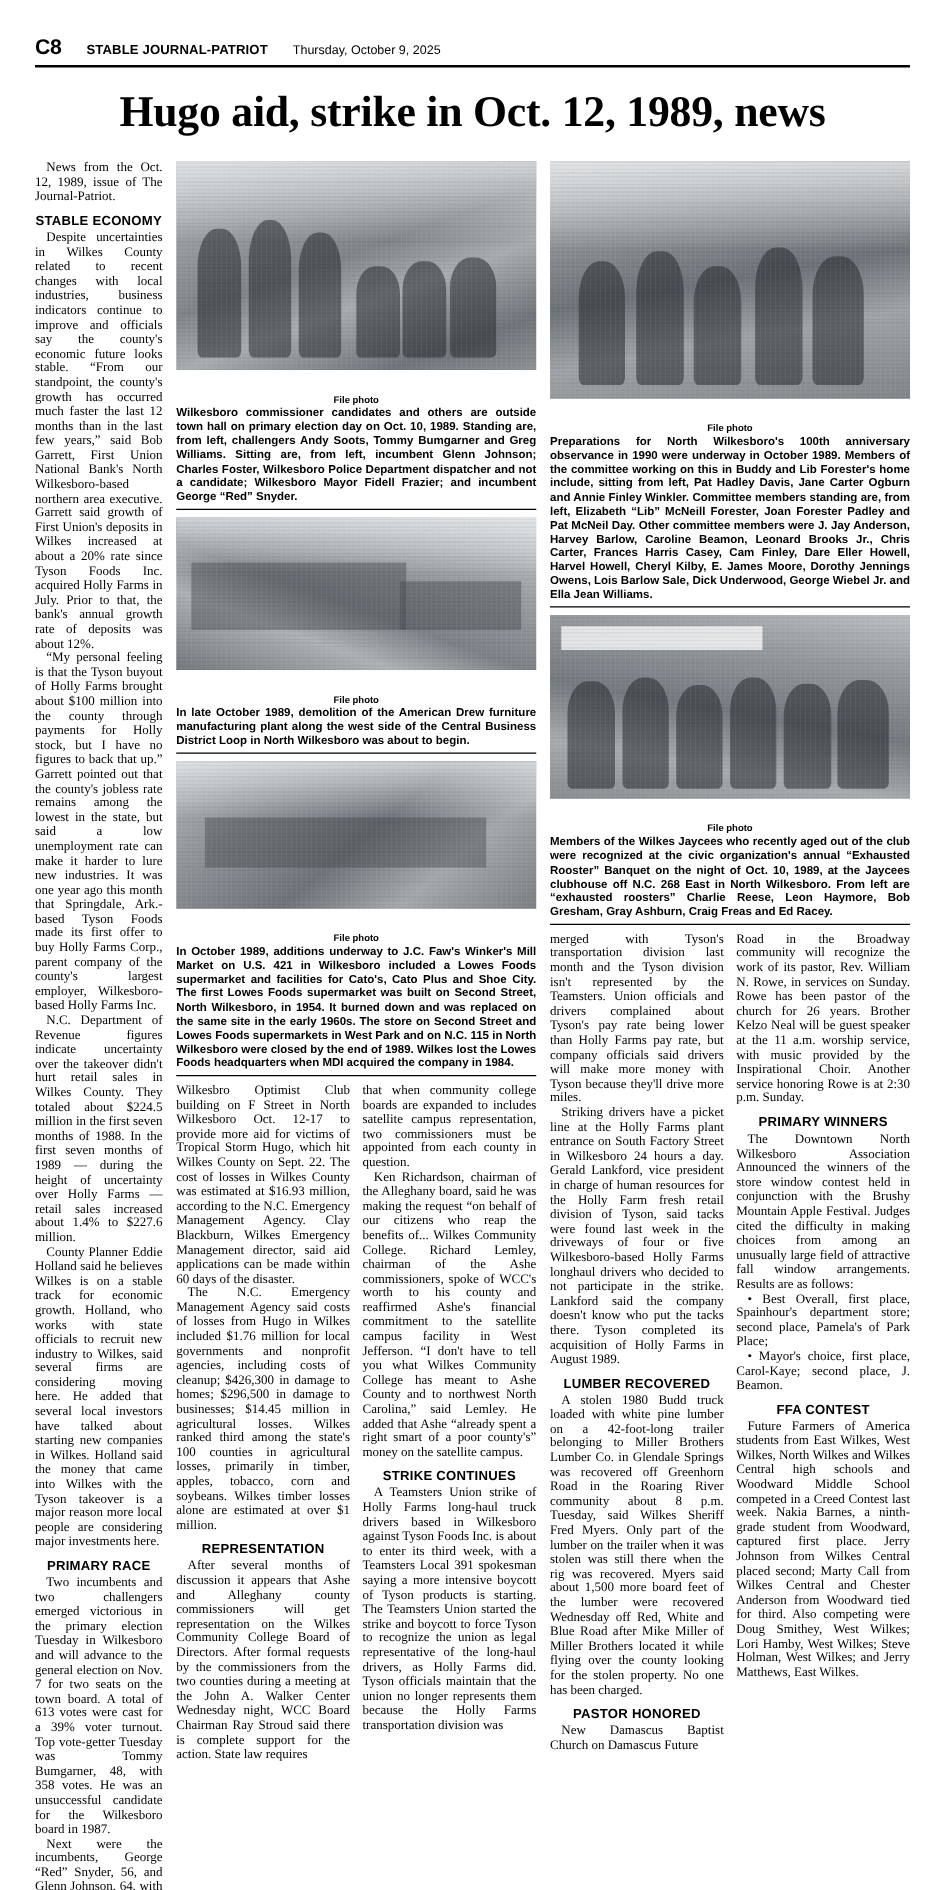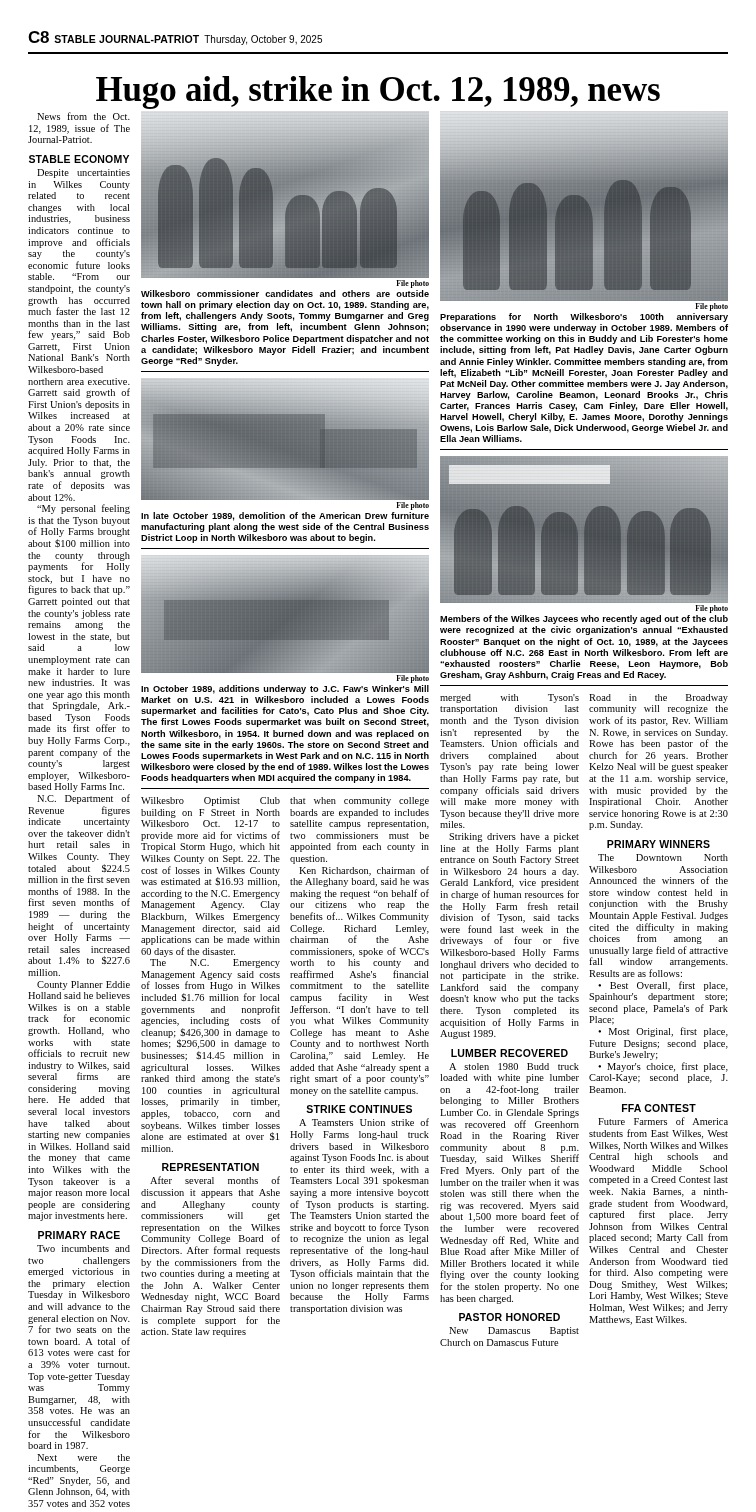--- a/index.html
+++ b/index.html
@@ -9,21 +9,21 @@
     height: 1512px;
     background: #ffffff;
     font-family: "Liberation Serif", serif;
     color: #000000;
     overflow: hidden;
   }
   .page { position: relative; width: 756px; height: 1512px; padding: 0 28px; }
 
   
   .masthead {
-    display: flex; align-items: baseline; gap: 5px;
+    display: flex; align-items: baseline; gap: 20px;
     padding-top: 28px; padding-bottom: 4px;
     border-bottom: 2px solid #000;
   }
   .masthead .pagenum {
     font-family: "Liberation Sans", sans-serif;
     font-weight: bold; font-size: 17px; letter-spacing: -0.3px;
   }
   .masthead .paper {
     font-family: "Liberation Sans", sans-serif;
     font-weight: bold; font-size: 10.5px; letter-spacing: 0.1px;
@@ -33,21 +33,21 @@
     font-weight: normal; font-size: 10px; text-align: center;
   }
 
   
   .headline {
     text-align: center;
     font-family: "Liberation Serif", serif;
     font-weight: bold;
     font-size: 35px;
     line-height: 1.12;
-    margin: 16px 0 2px 0;
+    margin: 16px 0 20px 0;
     letter-spacing: -0.2px;
   }
 
   
   .grid3 { display: flex; gap: 11px; align-items: flex-start; }
   .col-body { width: 139px; }
   .col-wide { width: 290px; }
 
   
   .story p {
@@ -95,23 +95,23 @@
   }
   .photo .sky { position: absolute; left:0; right:0; top:0; height: 38%;
     background: linear-gradient(180deg, rgba(235,238,240,.75), rgba(235,238,240,0)); }
   .photo .bldg { position: absolute; background: rgba(70,75,80,.45); }
   .photo .banner {
     position: absolute; left: 3%; top: 6%; width: 56%; height: 13%;
     background: rgba(245,246,247,.82);
   }
 
   .credit {
-    font-family: Liberation Serif, serif;
+    font-family: Liberation Sans, sans-serif;
     font-size: 7.6px; font-weight: bold;
-    text-align: right; padding: 1px 0 1px 0;
+    text-align: center; padding: 19px 0 1px 0;
   }
   .caption {
     font-family: "Liberation Sans", sans-serif;
     font-size: 9.2px;
     line-height: 11.1px;
     font-weight: bold;
     text-align: justify;
     padding-bottom: 4px;
     border-bottom: 1.3px solid #000;
     margin-bottom: 6px;
@@ -239,21 +239,20 @@
           <div class="subhead">LUMBER RECOVERED</div>
           <p>A stolen 1980 Budd truck loaded with white pine lumber on a 42-foot-long trailer belonging to Miller Brothers Lumber Co. in Glendale Springs was recovered off Greenhorn Road in the Roaring River community about 8 p.m. Tuesday, said Wilkes Sheriff Fred Myers. Only part of the lumber on the trailer when it was stolen was still there when the rig was recovered. Myers said about 1,500 more board feet of the lumber were recovered Wednesday off Red, White and Blue Road after Mike Miller of Miller Brothers located it while flying over the county looking for the stolen property. No one has been charged.</p>
           <div class="subhead">PASTOR HONORED</div>
           <p>New Damascus Baptist Church on Damascus Future</p>
         </div>
         <div class="subcol story">
           <p class="noind">Road in the Broadway community will recognize the work of its pastor, Rev. William N. Rowe, in services on Sunday. Rowe has been pastor of the church for 26 years. Brother Kelzo Neal will be guest speaker at the 11 a.m. worship service, with music provided by the Inspirational Choir. Another service honoring Rowe is at 2:30 p.m. Sunday.</p>
           <div class="subhead">PRIMARY WINNERS</div>
           <p>The Downtown North Wilkesboro Association Announced the winners of the store window contest held in conjunction with the Brushy Mountain Apple Festival. Judges cited the difficulty in making choices from among an unusually large field of attractive fall window arrangements. Results are as follows:</p>
           <p>• Best Overall, first place, Spainhour's department store; second place, Pamela's of Park Place;</p>
-          <p>• Most Original, first place, Future Designs; second place, Burke's Jewelry;</p>
           <p>• Mayor's choice, first place, Carol-Kaye; second place, J. Beamon.</p>
           <div class="subhead">FFA CONTEST</div>
           <p>Future Farmers of America students from East Wilkes, West Wilkes, North Wilkes and Wilkes Central high schools and Woodward Middle School competed in a Creed Contest last week. Nakia Barnes, a ninth-grade student from Woodward, captured first place. Jerry Johnson from Wilkes Central placed second; Marty Call from Wilkes Central and Chester Anderson from Woodward tied for third. Also competing were Doug Smithey, West Wilkes; Lori Hamby, West Wilkes; Steve Holman, West Wilkes; and Jerry Matthews, East Wilkes.</p>
         </div>
       </div>
     </div>
   </div>
 
 </div>
 

